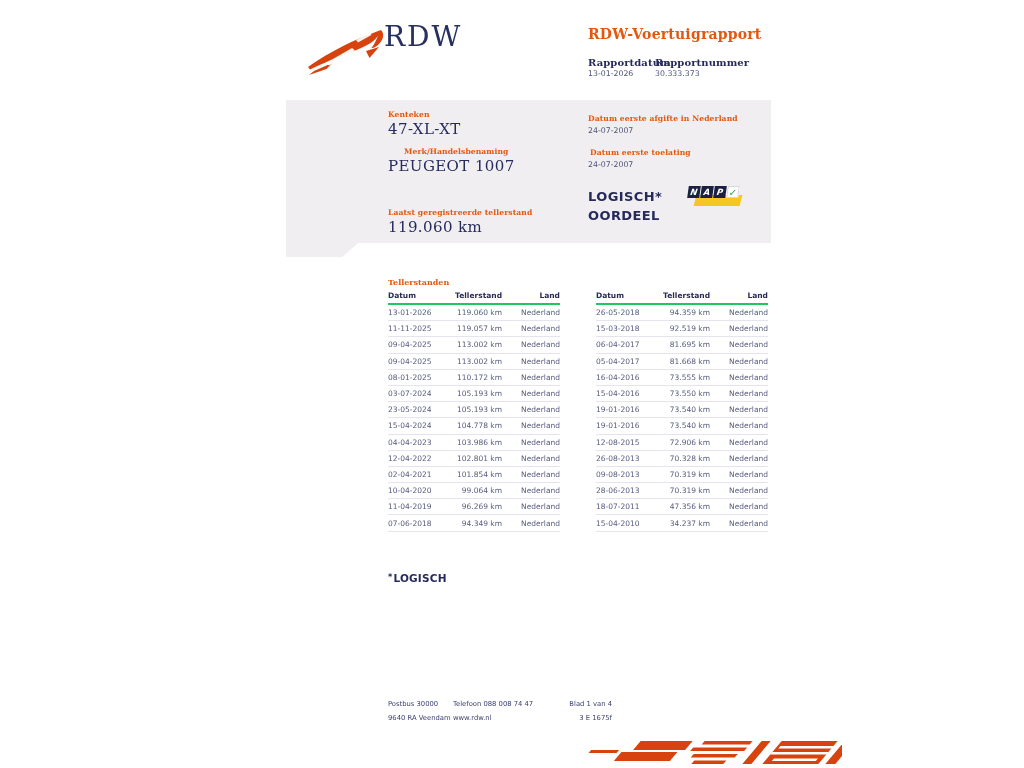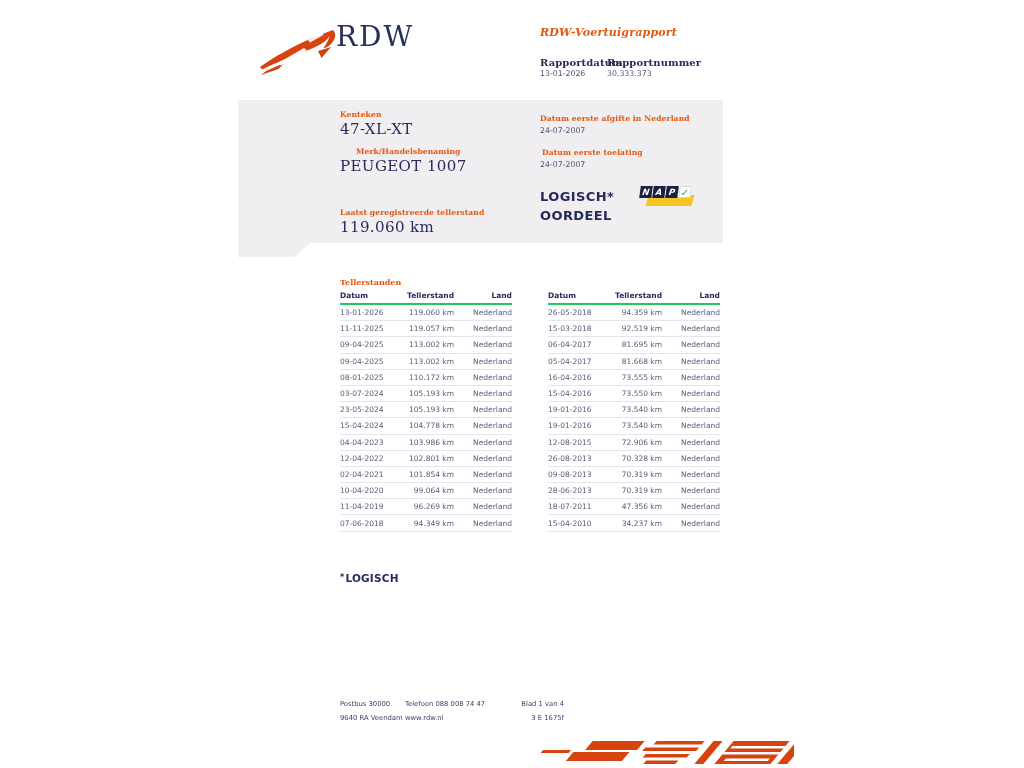--- a/index.html
+++ b/index.html
@@ -1,32 +1,32 @@
 <!DOCTYPE html>
 <html><head>
 <meta charset="utf-8">
 <style>
   * { margin:0; padding:0; box-sizing:border-box; }
   html,body { background:#fff; }
   .canvas {
     position:relative; width:860px; height:768px; background:#ffffff;
-    font-family:"DejaVu Sans", sans-serif; overflow:hidden;
+    font-family:"DejaVu Sans", sans-serif; overflow:hidden;margin-left:48px;
   }
   .abs { position:absolute; }
 
   
   .wordmark {
     left:336px; top:20px;
     font-family:"DejaVu Serif", serif; font-size:28px; font-weight:500;
     color:#283060; letter-spacing:2px;
   }
   .doc-title {
     left:540px; top:26px;
-    font-family:"DejaVu Serif", serif; font-weight:bold; font-size:11px;
-    color:#E4570F; letter-spacing:0.2px;font-style:italic;
+    font-family:"DejaVu Serif", serif; font-weight:bold; font-size:14px;
+    color:#E4570F; letter-spacing:0.2px;
   }
   .hdr-label {
     font-family:"DejaVu Serif", serif; font-weight:bold; font-size:10px;
     color:#252A5A; letter-spacing:0.1px;
   }
   .hdr-value { font-size:7.8px; color:#4E5377; }
 
   
   .panel { left:238px; top:100px; width:485px; height:143px; background:#F0EEF0; }
   .panel-tab {

